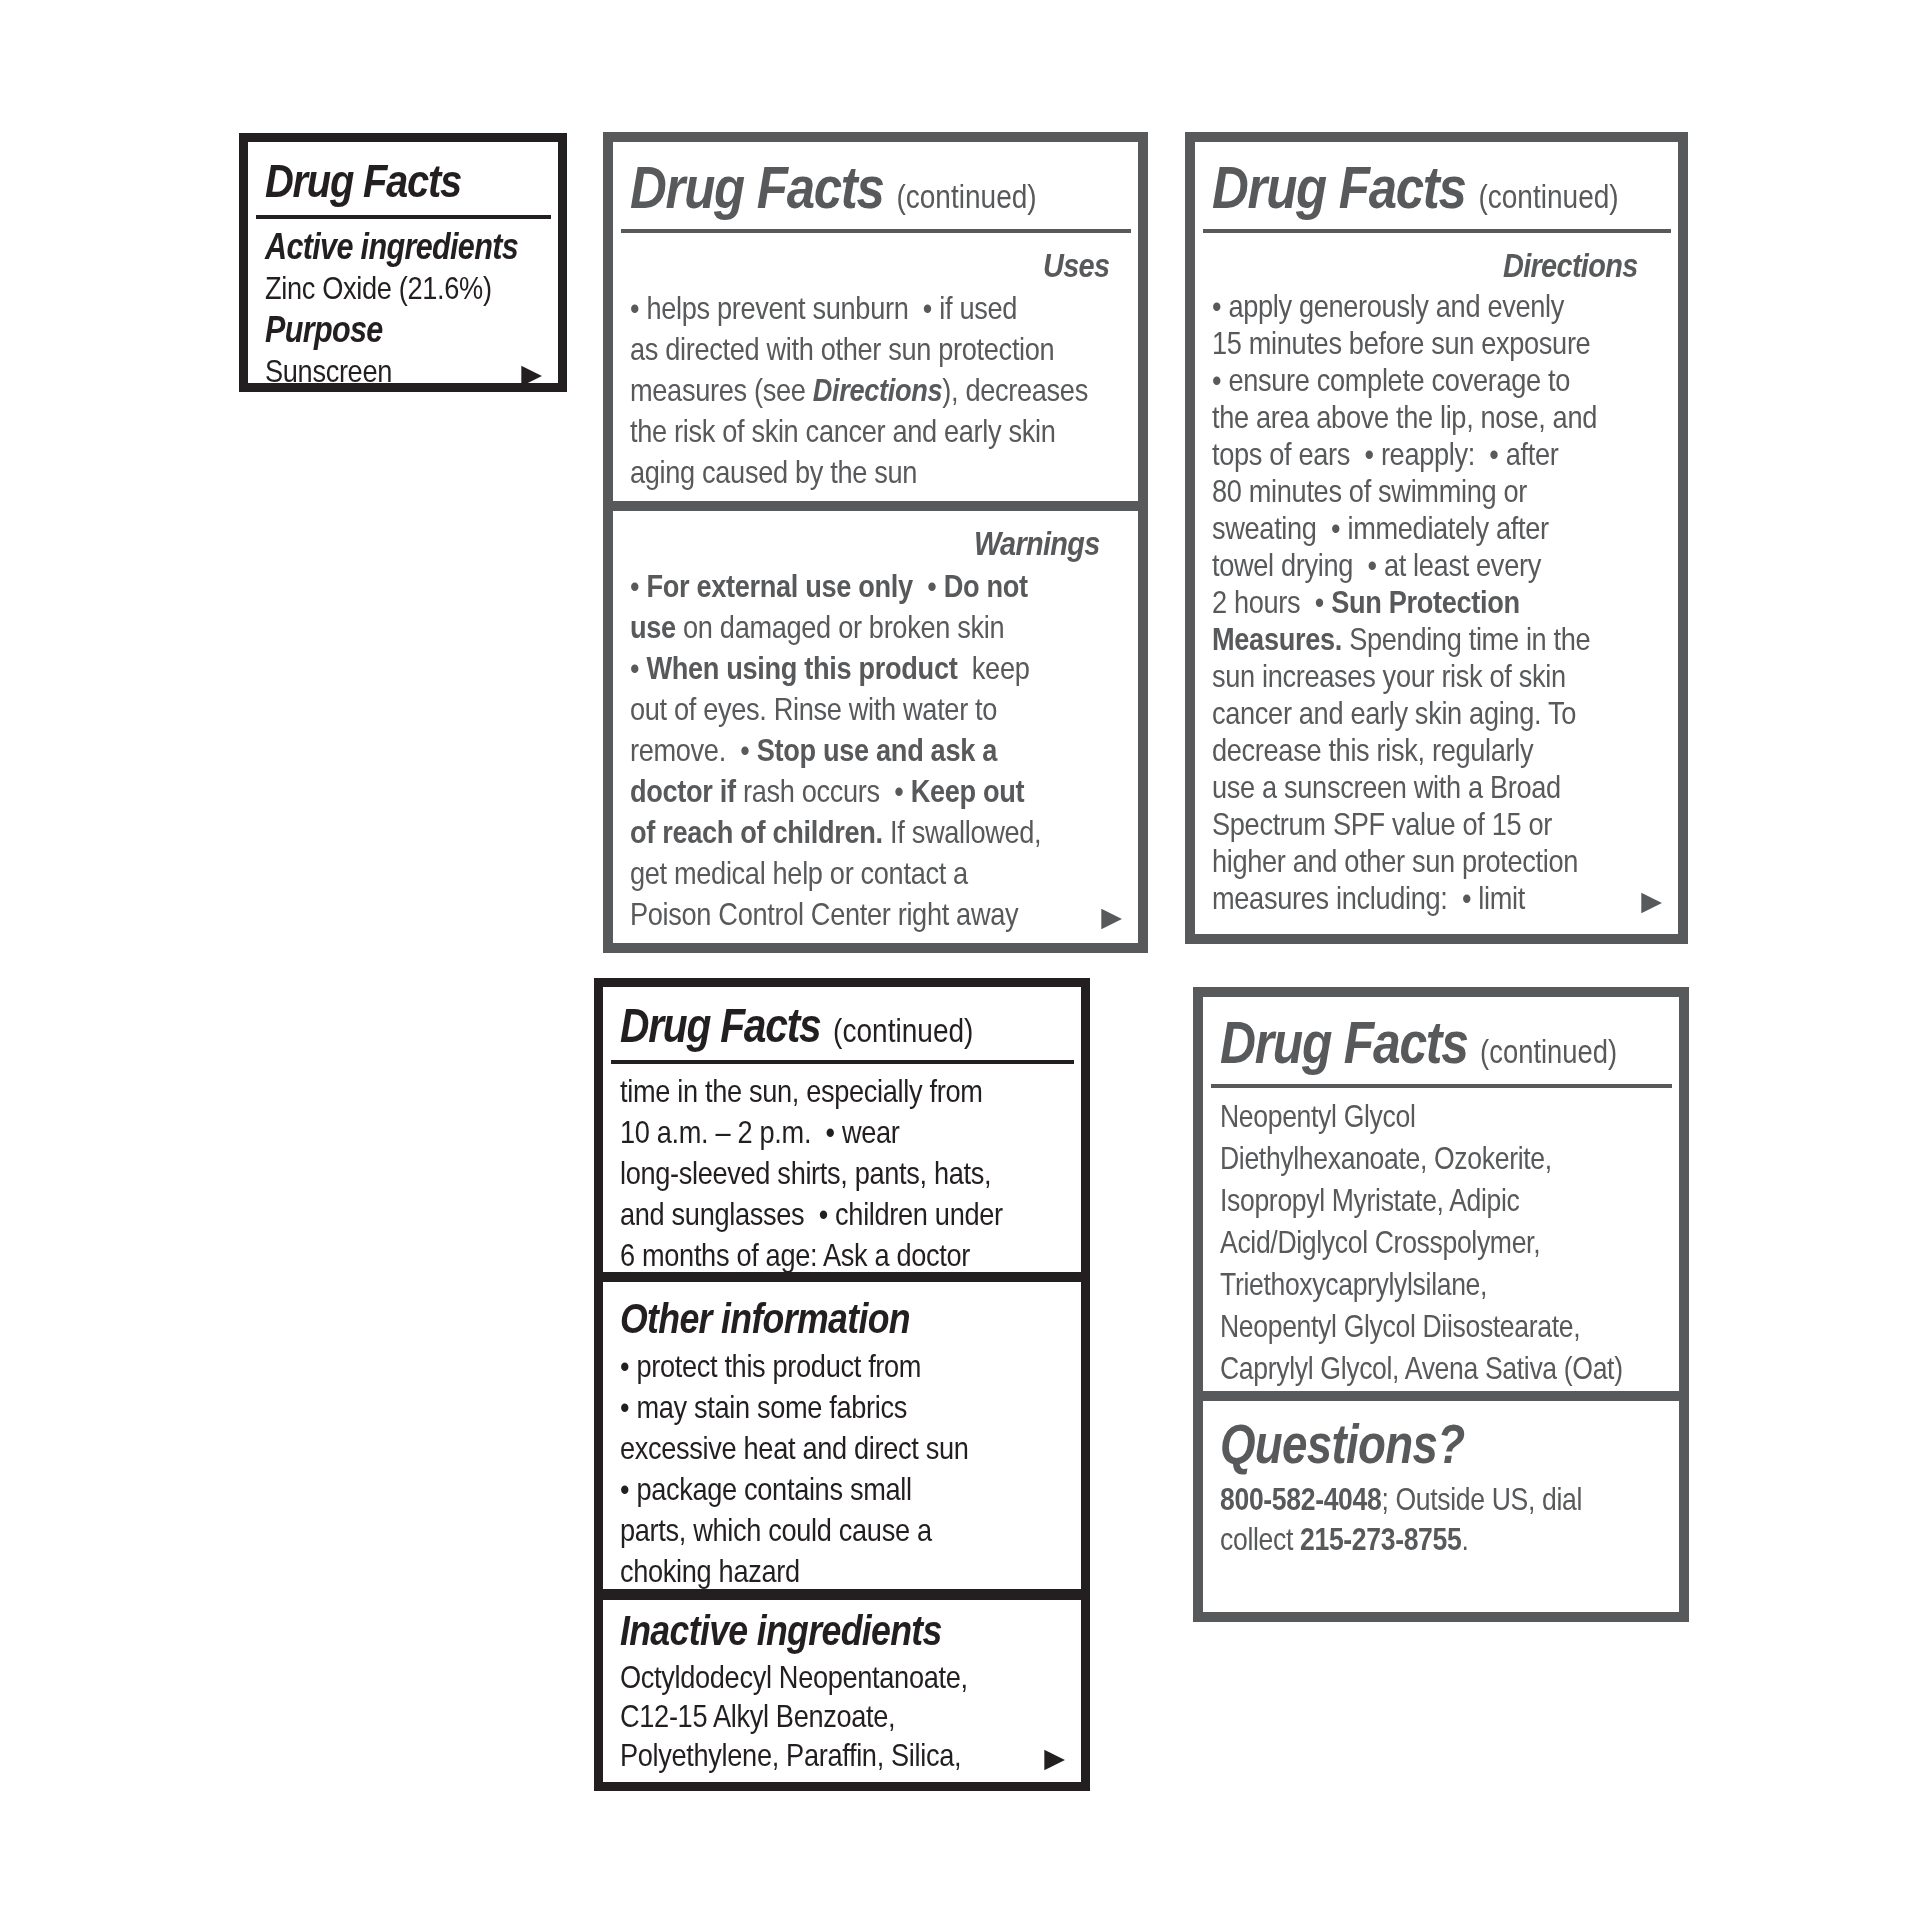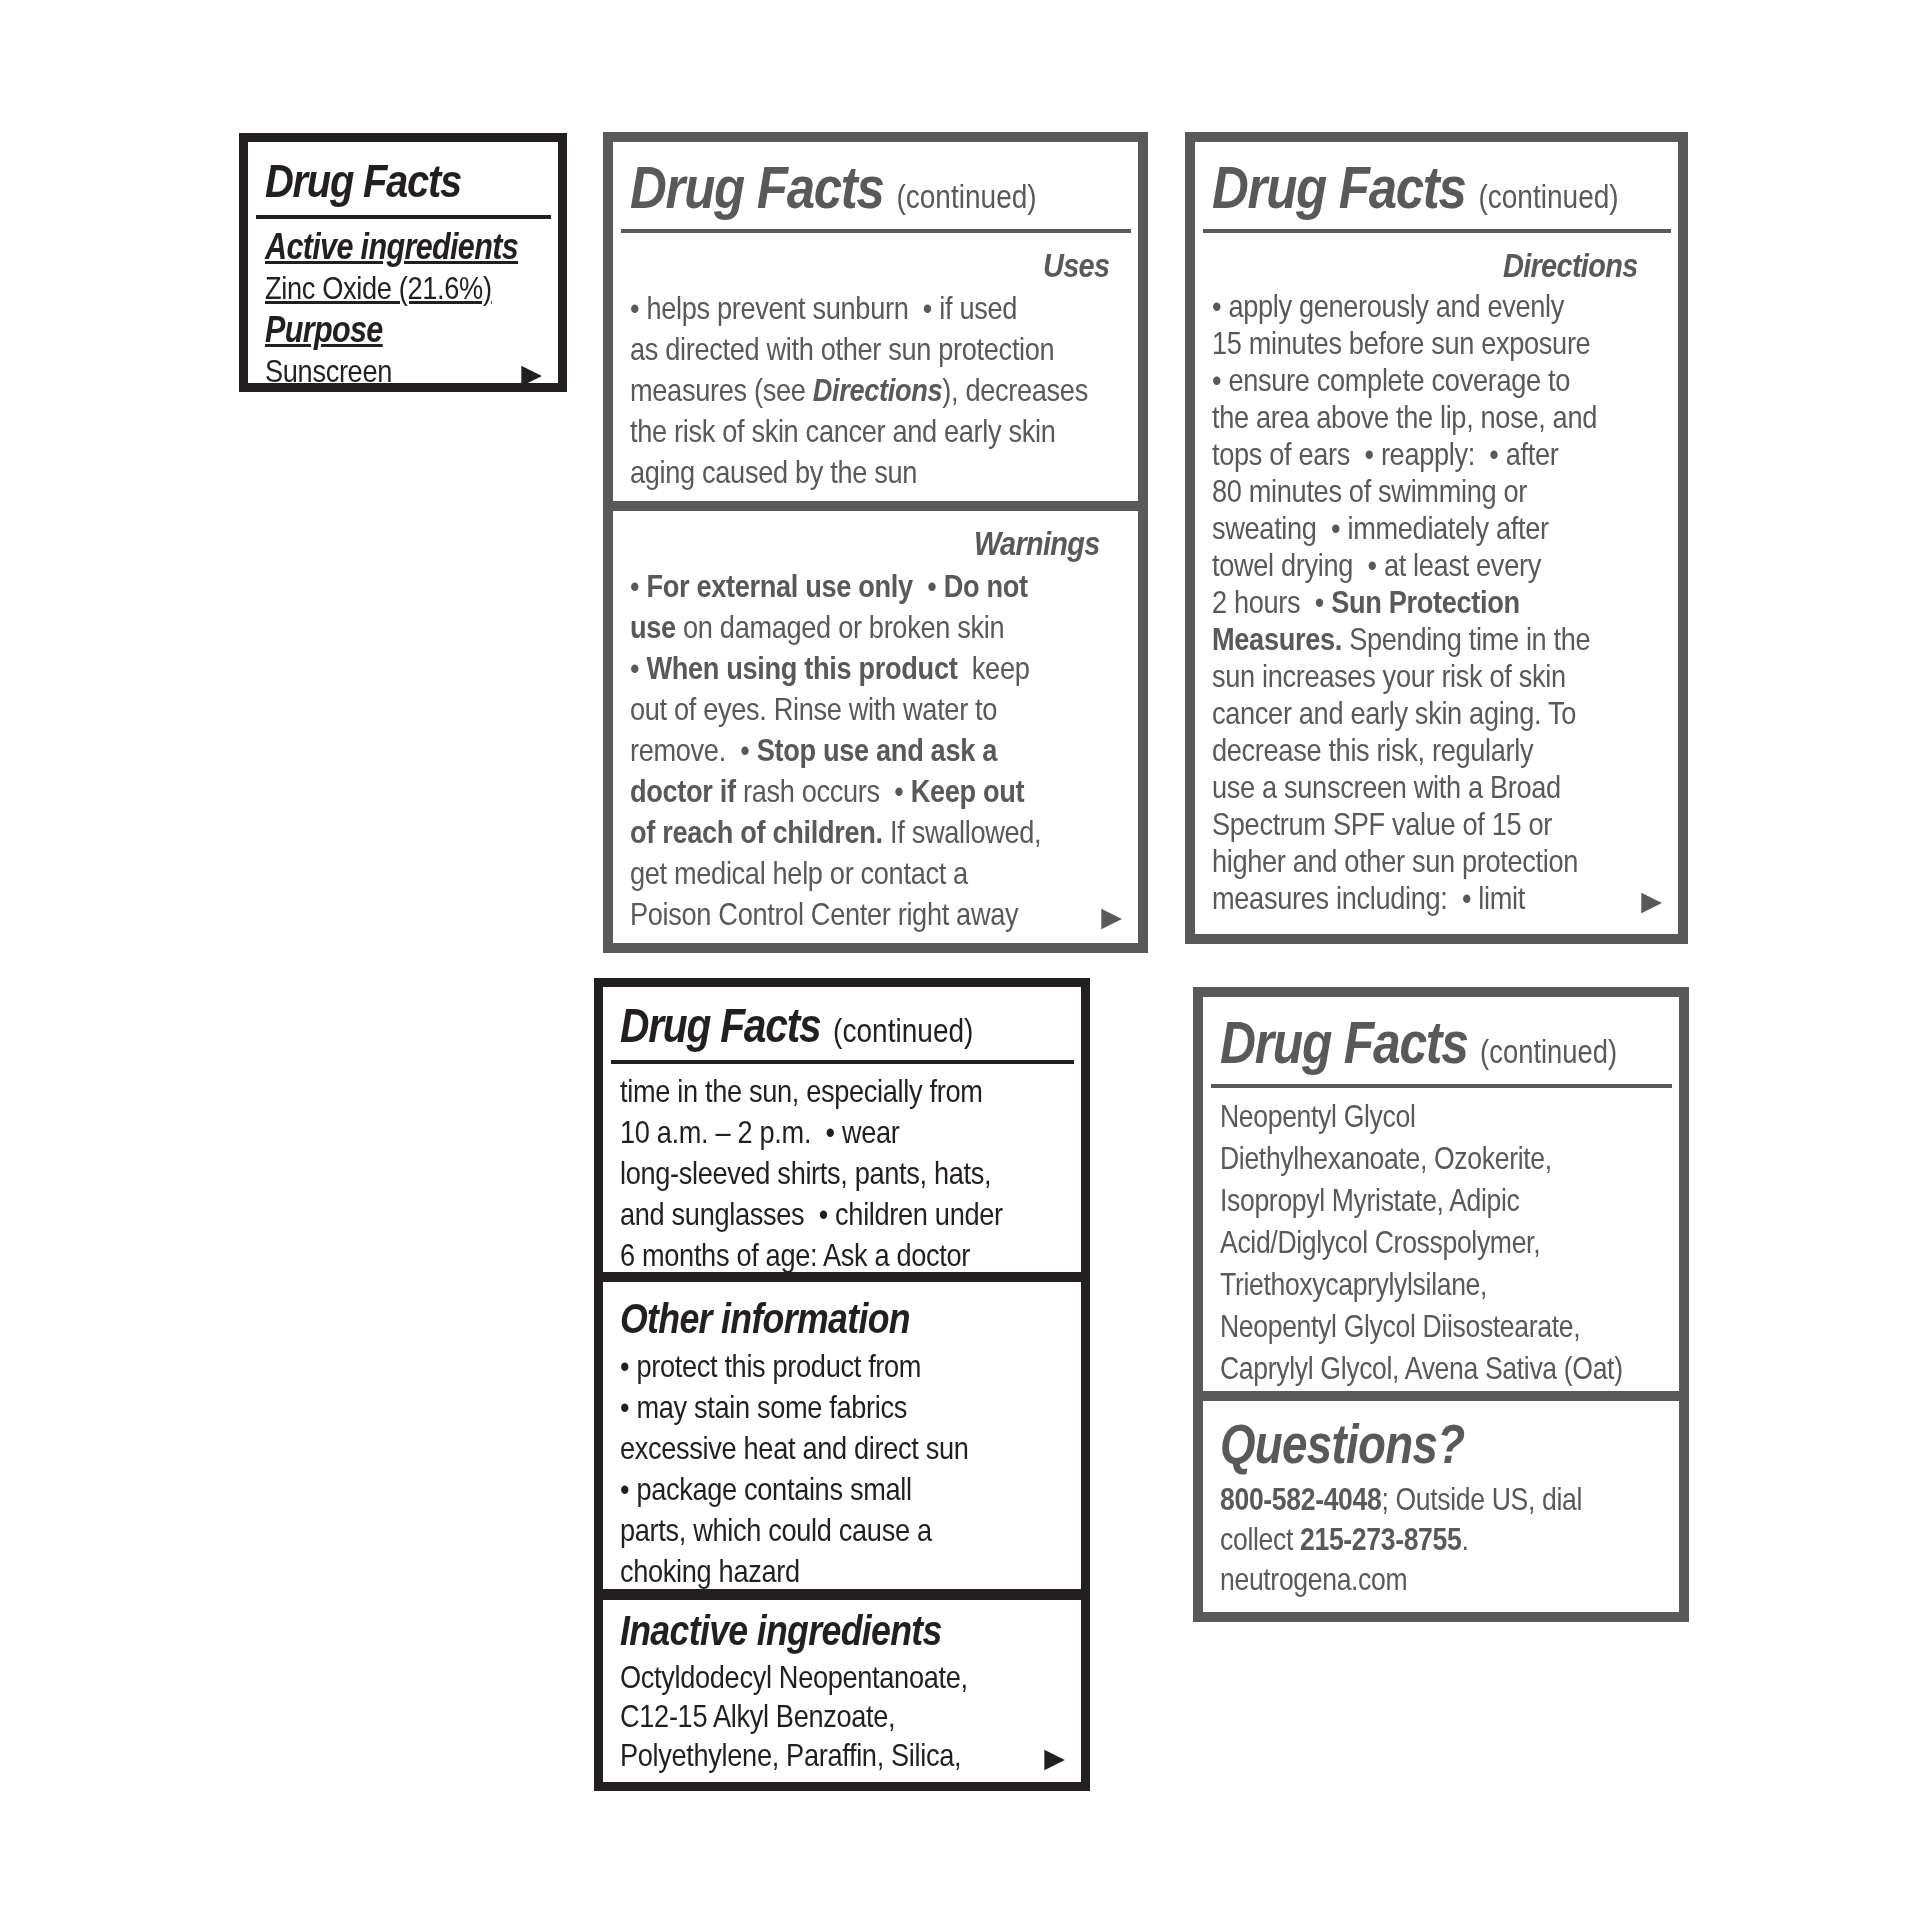--- a/index.html
+++ b/index.html
@@ -35,21 +35,21 @@
   #p4 .sec-1{height:307px;flex:none;}
   #p5 .sec-0{height:303px;flex:none;}
 
   .heading{font-weight:bold;font-style:italic;margin:7.5px 0 4.5px;line-height:1.05;letter-spacing:-0.8px;}
   #p2 .heading,#p3 .heading{font-size:34px;text-align:right;}
   #p4 .heading{font-size:42px;}
   #p4 .sec-2 .heading{margin-top:2px;}
   #p5 .heading{font-size:55px;}
 
   .line{font-size:32px;display:flex;justify-content:space-between;align-items:center;white-space:pre;letter-spacing:-0.4px;}
-  #p1 .line{line-height:41px;text-decoration:underline;}
+  #p1 .line{line-height:41px;}
   #p2 .line{line-height:41px;}
   #p3 .line{line-height:37px;}
   #p4 .line{line-height:41px;}
   #p4 .sec-2 .line{line-height:39px;}
   #p5 .line{line-height:42px;}
   #p5 .sec-1 .line{line-height:40px;}
   .lnh{font-size:36px;font-weight:bold;font-style:italic;line-height:42px !important;letter-spacing:-0.8px;}
   .arrow{font-family:"DejaVu Sans",sans-serif;font-size:27px;flex:none;transform:translateY(1.5px);}
 </style>
 </head>
@@ -178,19 +178,18 @@
           <div class="line"><span class="txt"><span>Triethoxycaprylylsilane,</span></span></div>
           <div class="line"><span class="txt"><span>Neopentyl Glycol Diisostearate,</span></span></div>
           <div class="line"><span class="txt"><span>Caprylyl Glycol, Avena Sativa (Oat)</span></span></div>
           <div class="line"><span class="txt"><span>Kernel Oil</span></span></div>
         </div>
         <div class="divider"></div>
         <div class="sec sec-1">
           <div class="heading"><span class="txt">Questions?</span></div>
           <div class="line"><span class="txt"><span style="font-weight: bold;">800-582-4048</span><span>; Outside US, dial</span></span></div>
           <div class="line"><span class="txt"><span>collect </span><span style="font-weight: bold;">215-273-8755</span><span>.</span></span></div>
-          <div class="line"><span class="txt"><span>neutrogena.com</span></span></div>
         </div>
       </div>
   </div>
 
 </div>
 
 
 </body></html>

